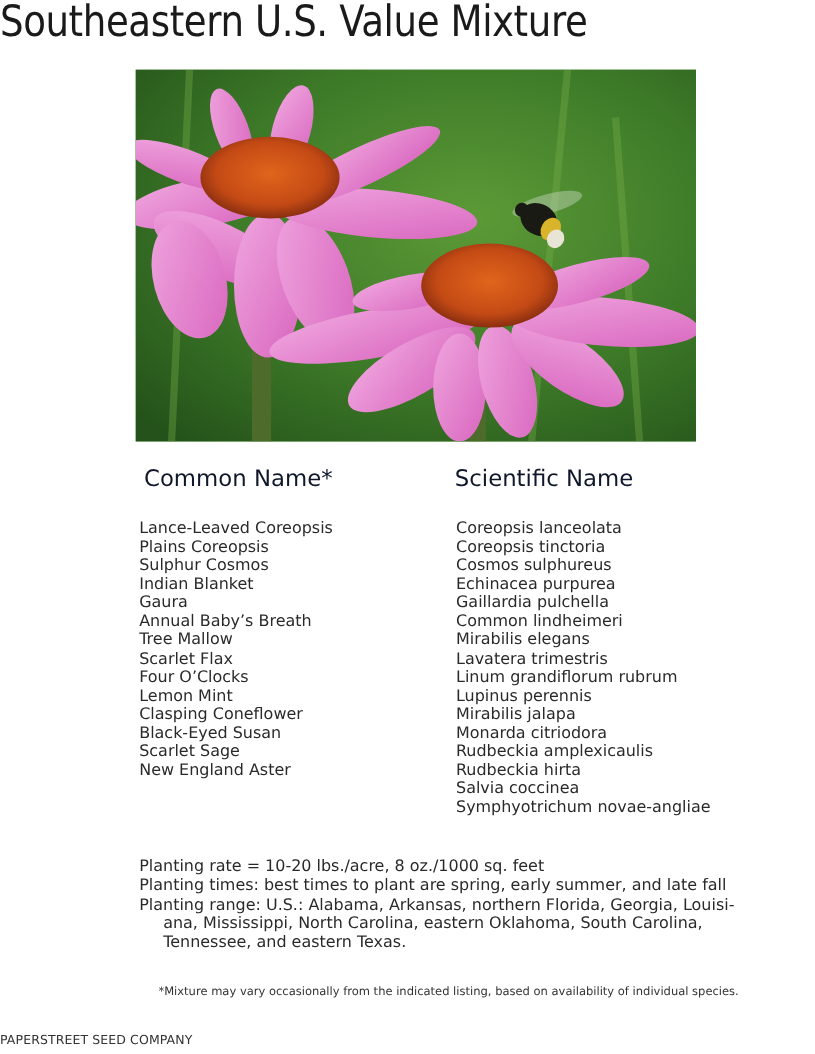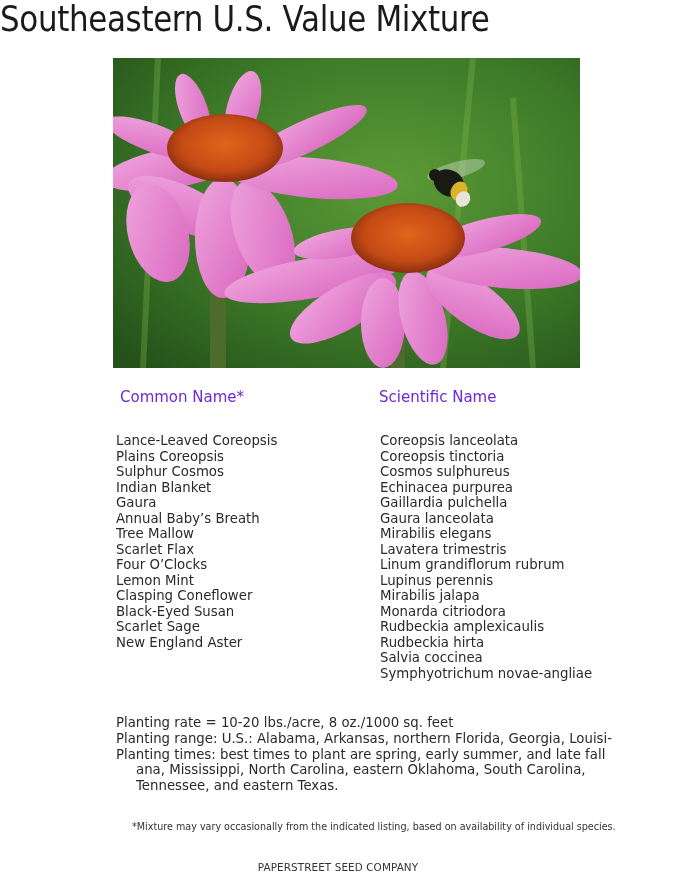--- a/index.html
+++ b/index.html
@@ -36,22 +36,22 @@
       top: 58px;
       width: 467px;
       height: 310px;
       overflow: hidden;
       background: #3e7a2a;
     }
     .photo svg { display: block; }
     .col-head {
       position: absolute;
       top: 388px;
-      font-size: 15px;
-      color: #6d28d9;
+      font-size: 19px;
+      color: #0f172a;
       white-space: nowrap;
     }
     .col-head.common { left: 120px; }
     .col-head.sci { left: 379px; }
     .list {
       position: absolute;
       top: 433px;
       margin: 0;
       padding: 0;
       list-style: none;
@@ -79,21 +79,20 @@
       top: 821px;
       font-size: 9.6px;
       color: #333;
       white-space: nowrap;
     }
     .company {
       position: absolute;
       left: 0;
       width: 676px;
       top: 861px;
-      text-align: center;
       font-size: 10.4px;
       color: #333;
       letter-spacing: 0.1px;
       white-space: nowrap;
     }
   </style>
 </head>
 <body>
 
 <div class="title">Southeastern U.S. Value Mixture</div>
@@ -182,36 +181,36 @@
   <li>Scarlet Sage</li>
   <li>New England Aster</li>
 </ul>
 
 <ul class="list sci">
   <li>Coreopsis lanceolata</li>
   <li>Coreopsis tinctoria</li>
   <li>Cosmos sulphureus</li>
   <li>Echinacea purpurea</li>
   <li>Gaillardia pulchella</li>
-  <li>Gaura lanceolata</li>
+  <li>Common lindheimeri</li>
   <li>Mirabilis elegans</li>
   <li>Lavatera trimestris</li>
   <li>Linum grandiflorum rubrum</li>
   <li>Lupinus perennis</li>
   <li>Mirabilis jalapa</li>
   <li>Monarda citriodora</li>
   <li>Rudbeckia amplexicaulis</li>
   <li>Rudbeckia hirta</li>
   <li>Salvia coccinea</li>
   <li>Symphyotrichum novae-angliae</li>
 </ul>
 
 <div class="planting">
   <div class="row">Planting rate = 10-20 lbs./acre, 8 oz./1000 sq. feet</div>
+  <div class="row">Planting times: best times to plant are spring, early summer, and late fall</div>
   <div class="row">Planting range: U.S.: Alabama, Arkansas, northern Florida, Georgia, Louisi-</div>
-  <div class="row">Planting times: best times to plant are spring, early summer, and late fall</div>
   <div class="row indent">ana, Mississippi, North Carolina, eastern Oklahoma, South Carolina,</div>
   <div class="row indent">Tennessee, and eastern Texas.</div>
 </div>
 
 <div class="footnote">*Mixture may vary occasionally from the indicated listing, based on availability of individual species.</div>
 
 <div class="company">PAPERSTREET SEED COMPANY</div>
 
 </body></html>

